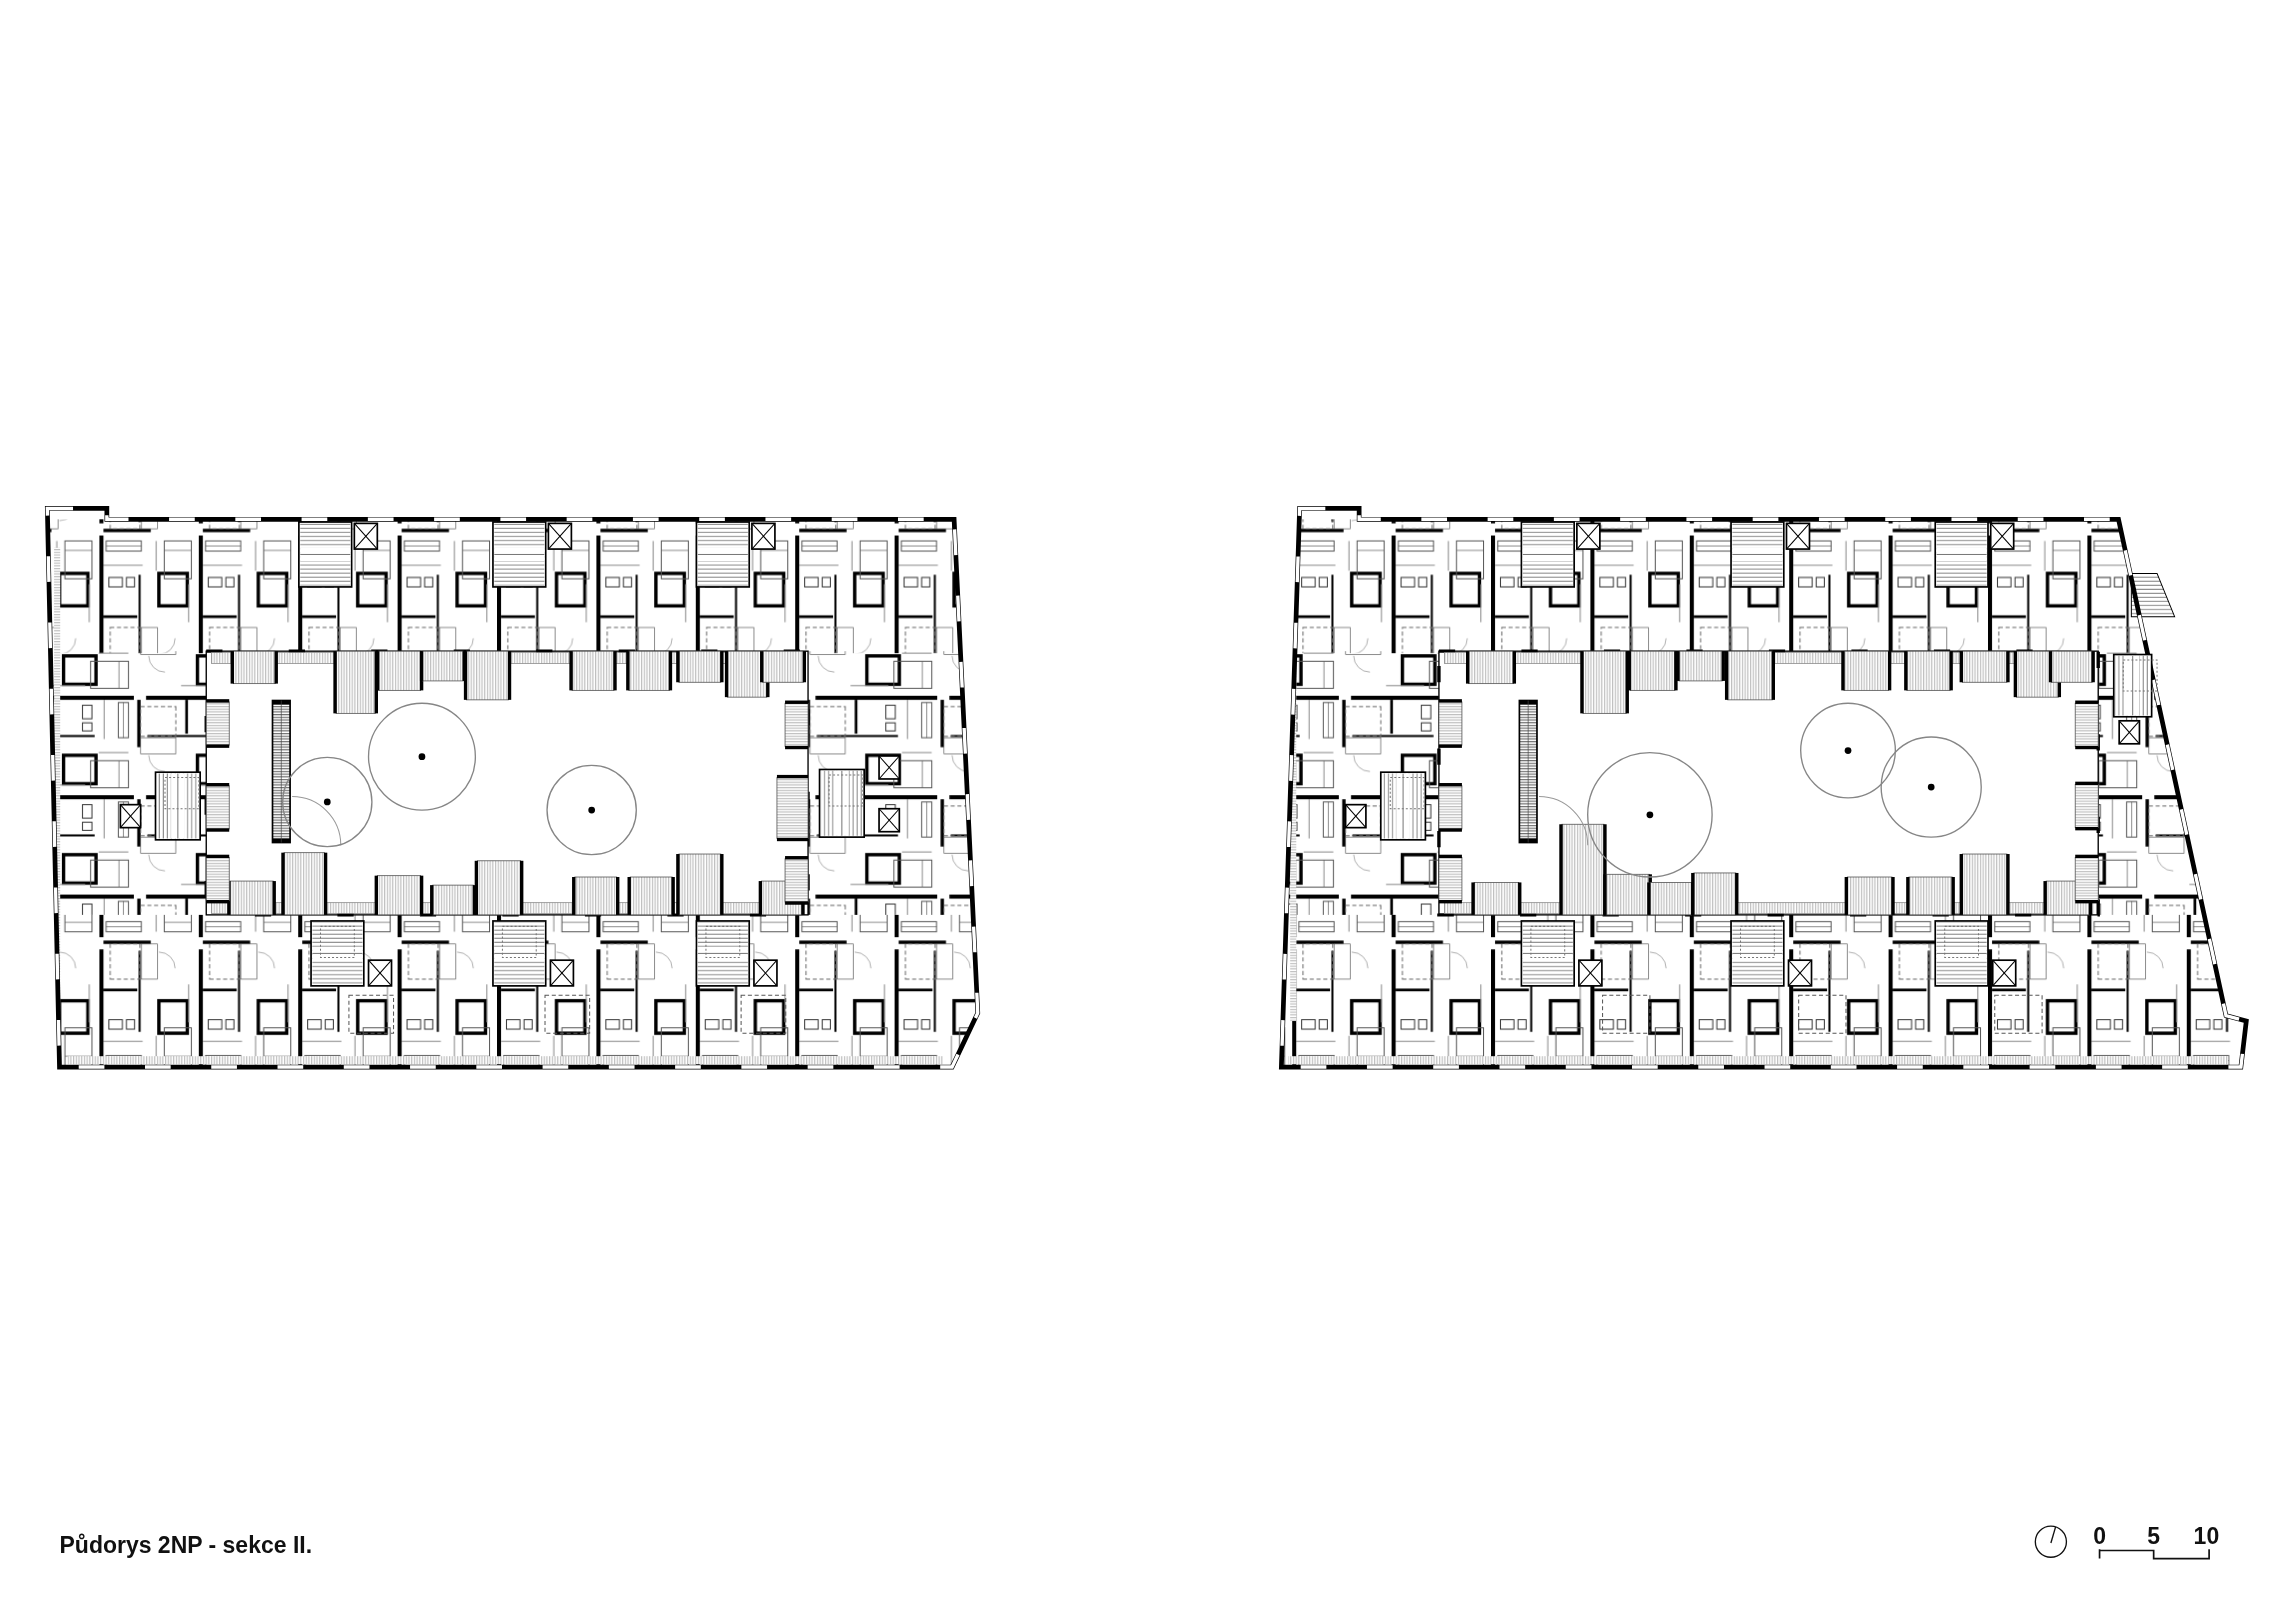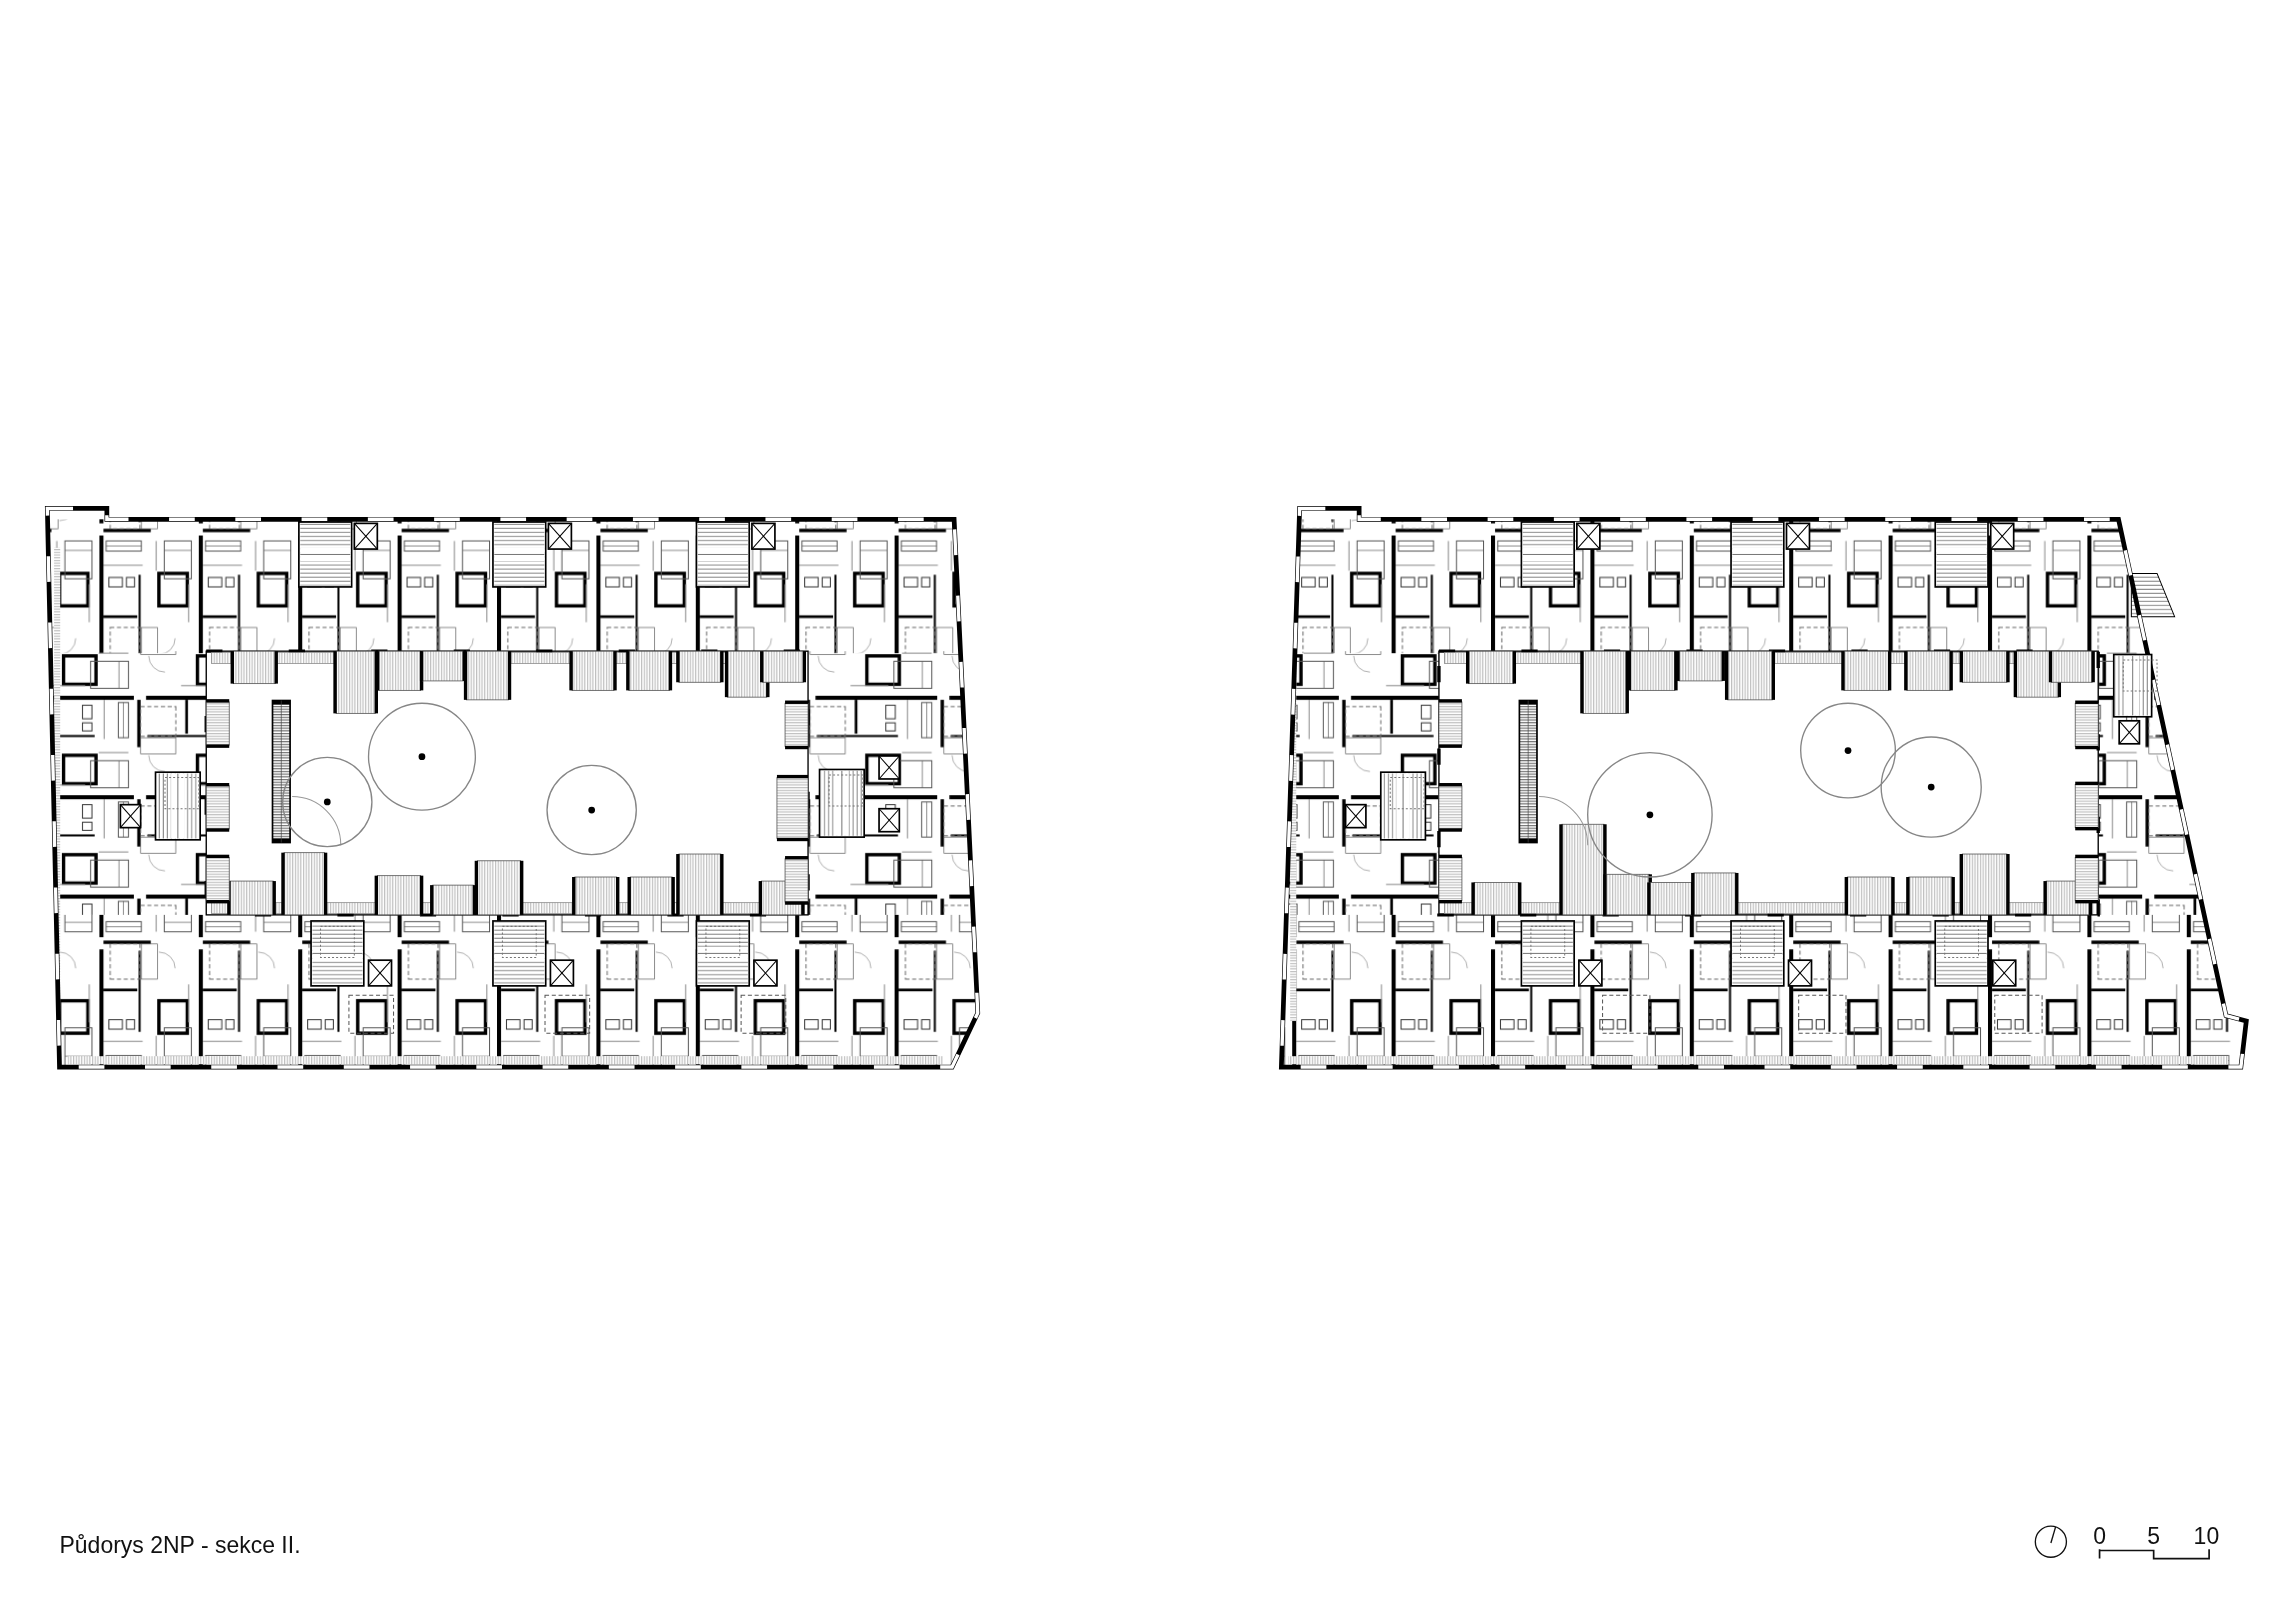--- a/index.html
+++ b/index.html
@@ -1,16 +1,16 @@
 <!DOCTYPE html>
 <html style="font-size:10.8px"><head>
 <meta charset="utf-8">
 <style>
   html,body{margin:0;padding:0;background:#ffffff;}
-  .sheet{width:100%;background:#c2410c;}
+  .sheet{width:100%;background:#c2410c;font-weight:bold;}
   svg{display:block;width:100%;height:auto;background:#ffffff;}
   .caption{font-family:"Liberation Sans",sans-serif;font-size:34px;fill:#111;}
   .scalenum{font-family:"Liberation Sans",sans-serif;font-size:34px;fill:#111;text-anchor:middle;}
 </style>
 </head>
 <body>
 
 <div class="sheet">
 <svg id="sheet-svg" viewBox="0 0 3360 2400" xmlns="http://www.w3.org/2000/svg">
   <defs>

